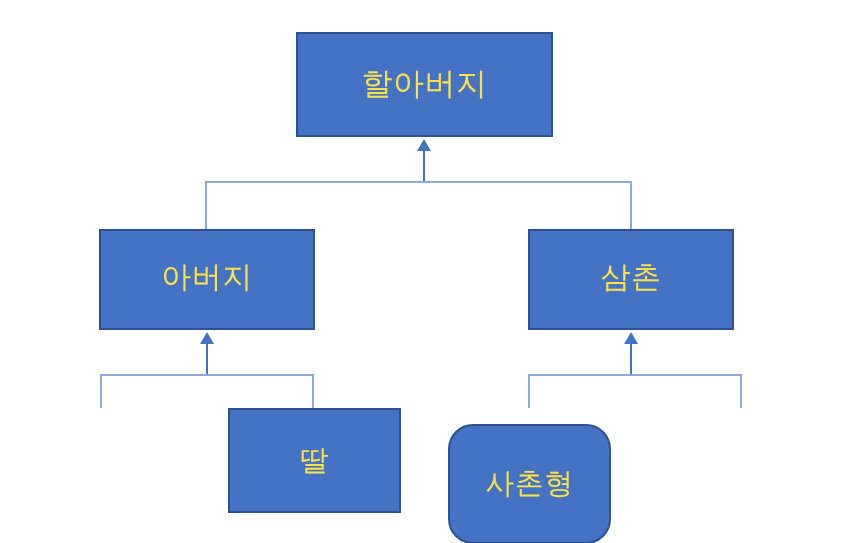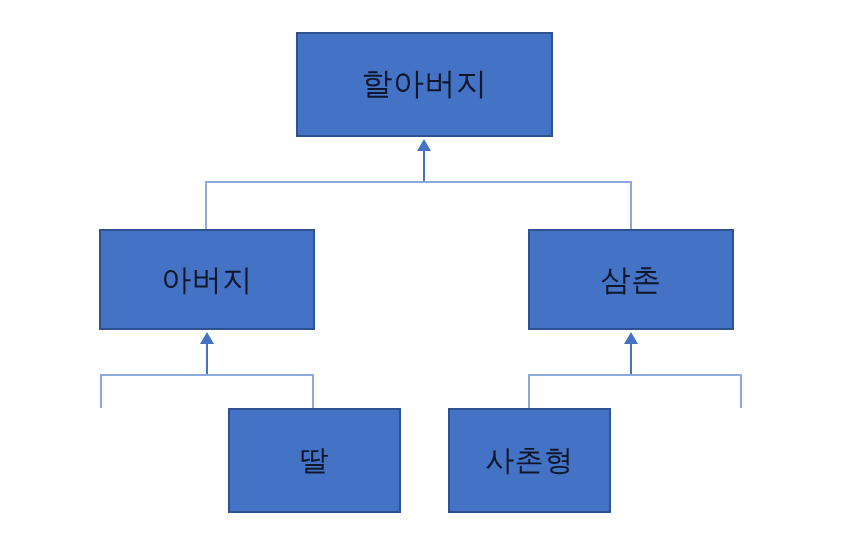--- a/index.html
+++ b/index.html
@@ -15,21 +15,21 @@
     width: 851px;
     height: 543px;
     background: #ffffff;
     overflow: hidden;
   }
   .node {
     position: absolute;
     box-sizing: border-box;
     background: #4472C4;
     border: 2px solid #2E528F;
-    color: #0f172a;
+    color: #fde047;
     display: flex;
     align-items: center;
     justify-content: center;
     text-align: center;
     font-size: 30px;
     font-weight: 400;
     letter-spacing: 0.5px;
     line-height: 1.1;
     user-select: none;
   }
@@ -55,21 +55,21 @@
   }
   .arrowhead {
     position: absolute;
     width: 0;
     height: 0;
     border-left: 7px solid transparent;
     border-right: 7px solid transparent;
     border-bottom: 12px solid #4472C4;
   }
   .level-1 { font-size: 31px; }
-  .level-2 { font-size: 30px; }
+  .level-2 { font-size: 30px; font-family: Liberation Mono, monospace; }
   .level-3 { font-size: 29px; }
 </style>
 </head>
 <body>
 
 <div id="canvas">
 
   <div class="arrowhead" style="left:417px; top:139px;"></div>
 
   <div class="conn conn-v-stem" style="left:423px; top:150px; width:2px; height:32px;"></div>
@@ -102,18 +102,18 @@
 
   <div class="node level-2" style="left:528px; top:229px; width:206px; height:101px;">
     <span class="node-label">삼촌</span>
   </div>
 
 
   <div class="node level-3" style="left:228px; top:408px; width:173px; height:105px;">
     <span class="node-label">딸</span>
   </div>
 
-  <div class="node level-3" style="left:448px; top:408px; width:163px; height:105px;">
+  <div class="node level-3" style="left:448px; top:424px; width:163px; height:120px;border-radius:25px;">
     <span class="node-label">사촌형</span>
   </div>
 
 
 </div>
 
 </body></html>

